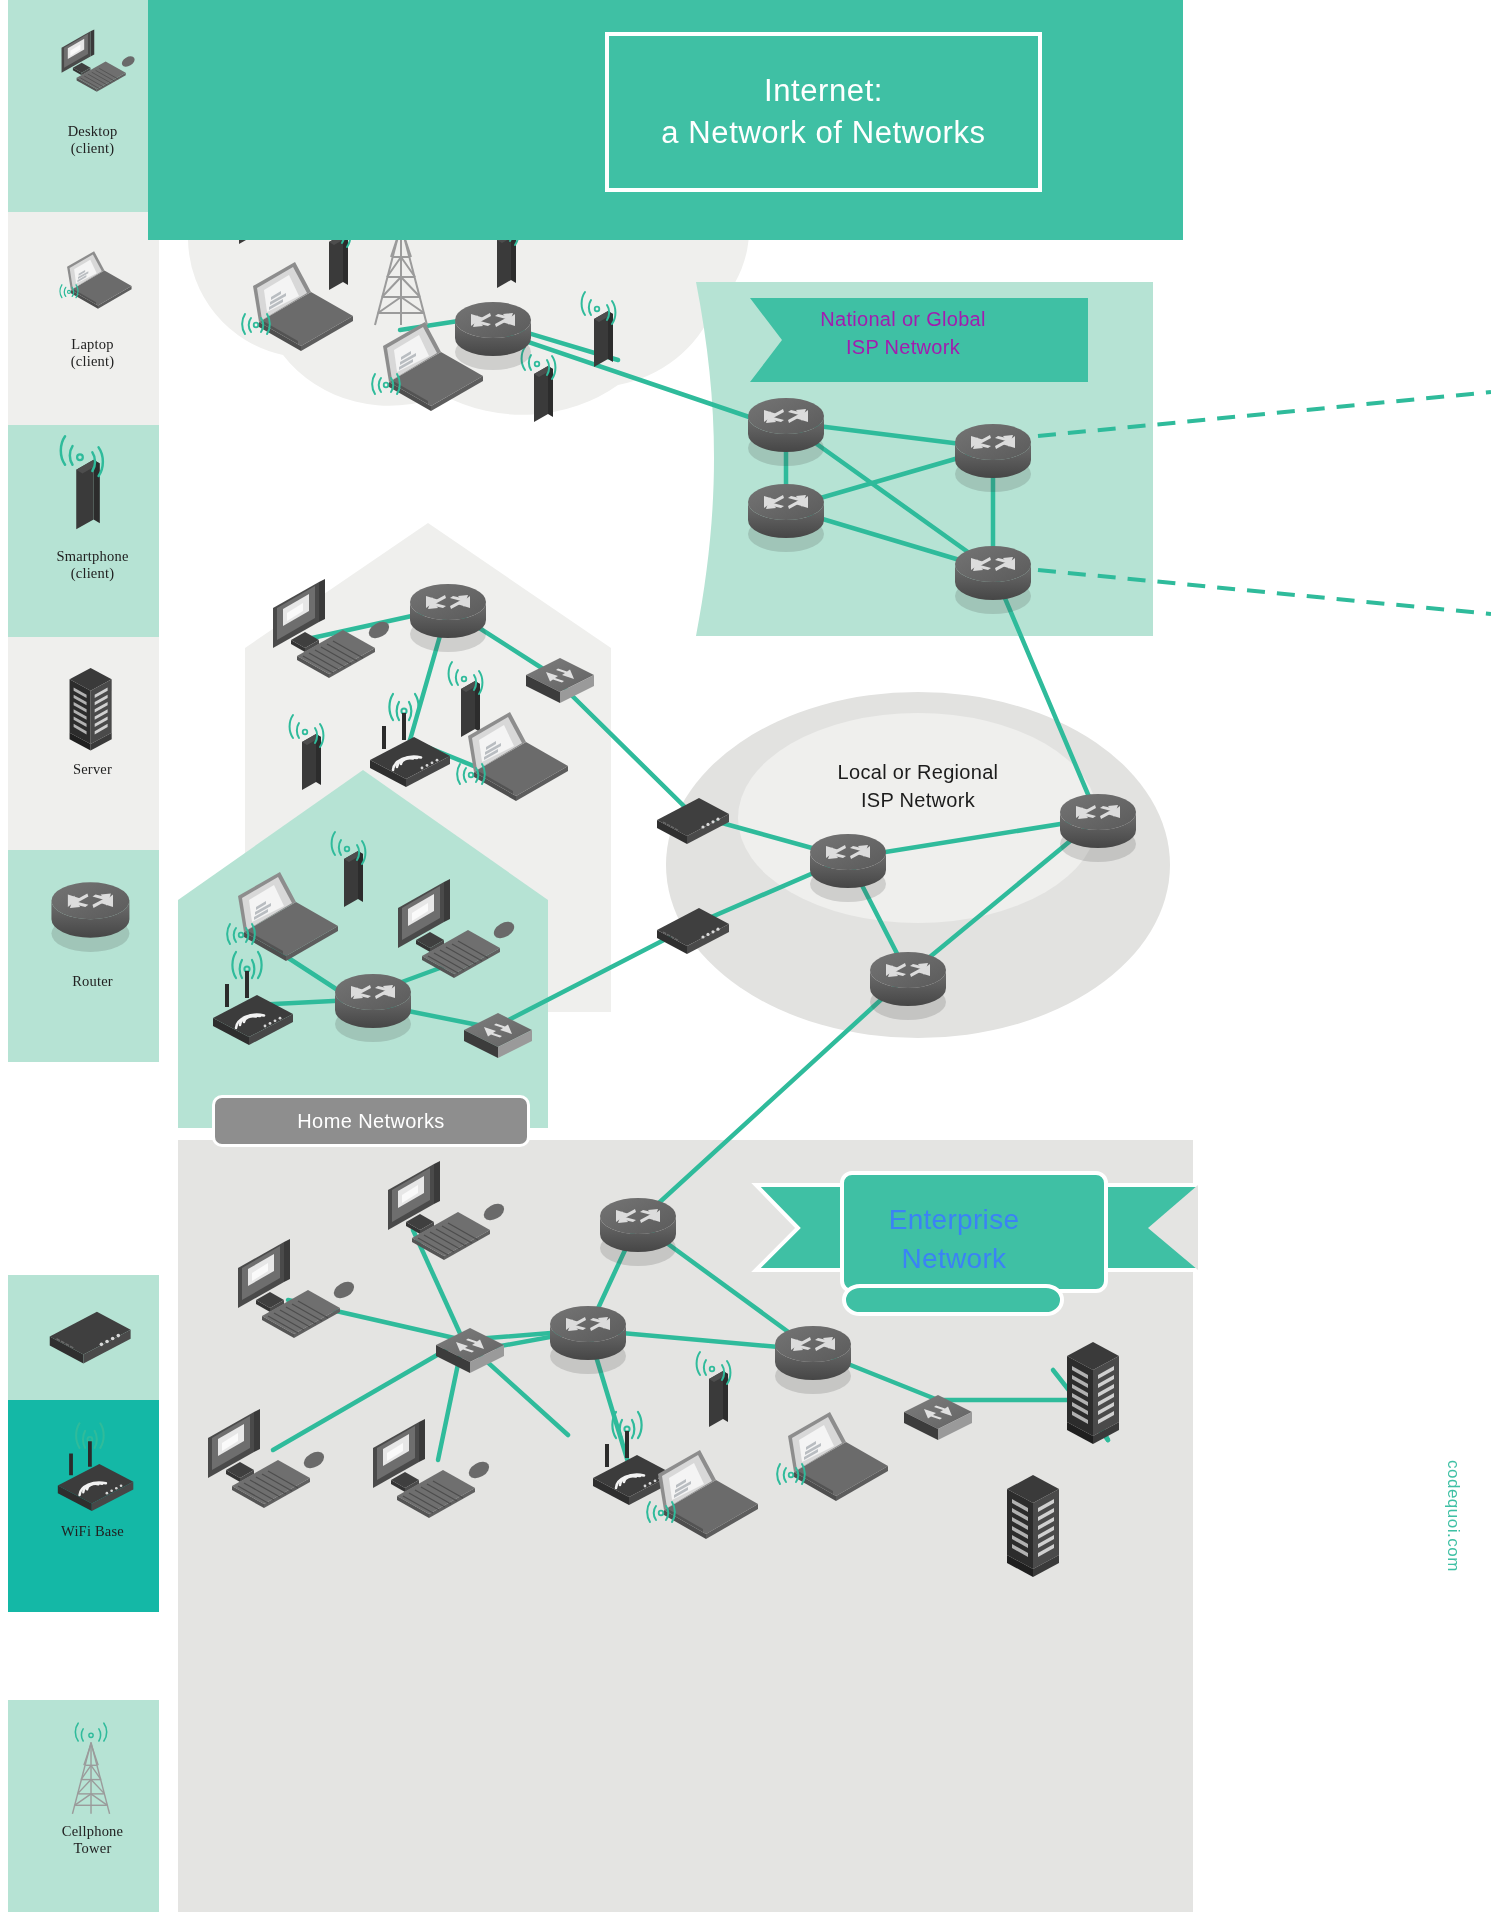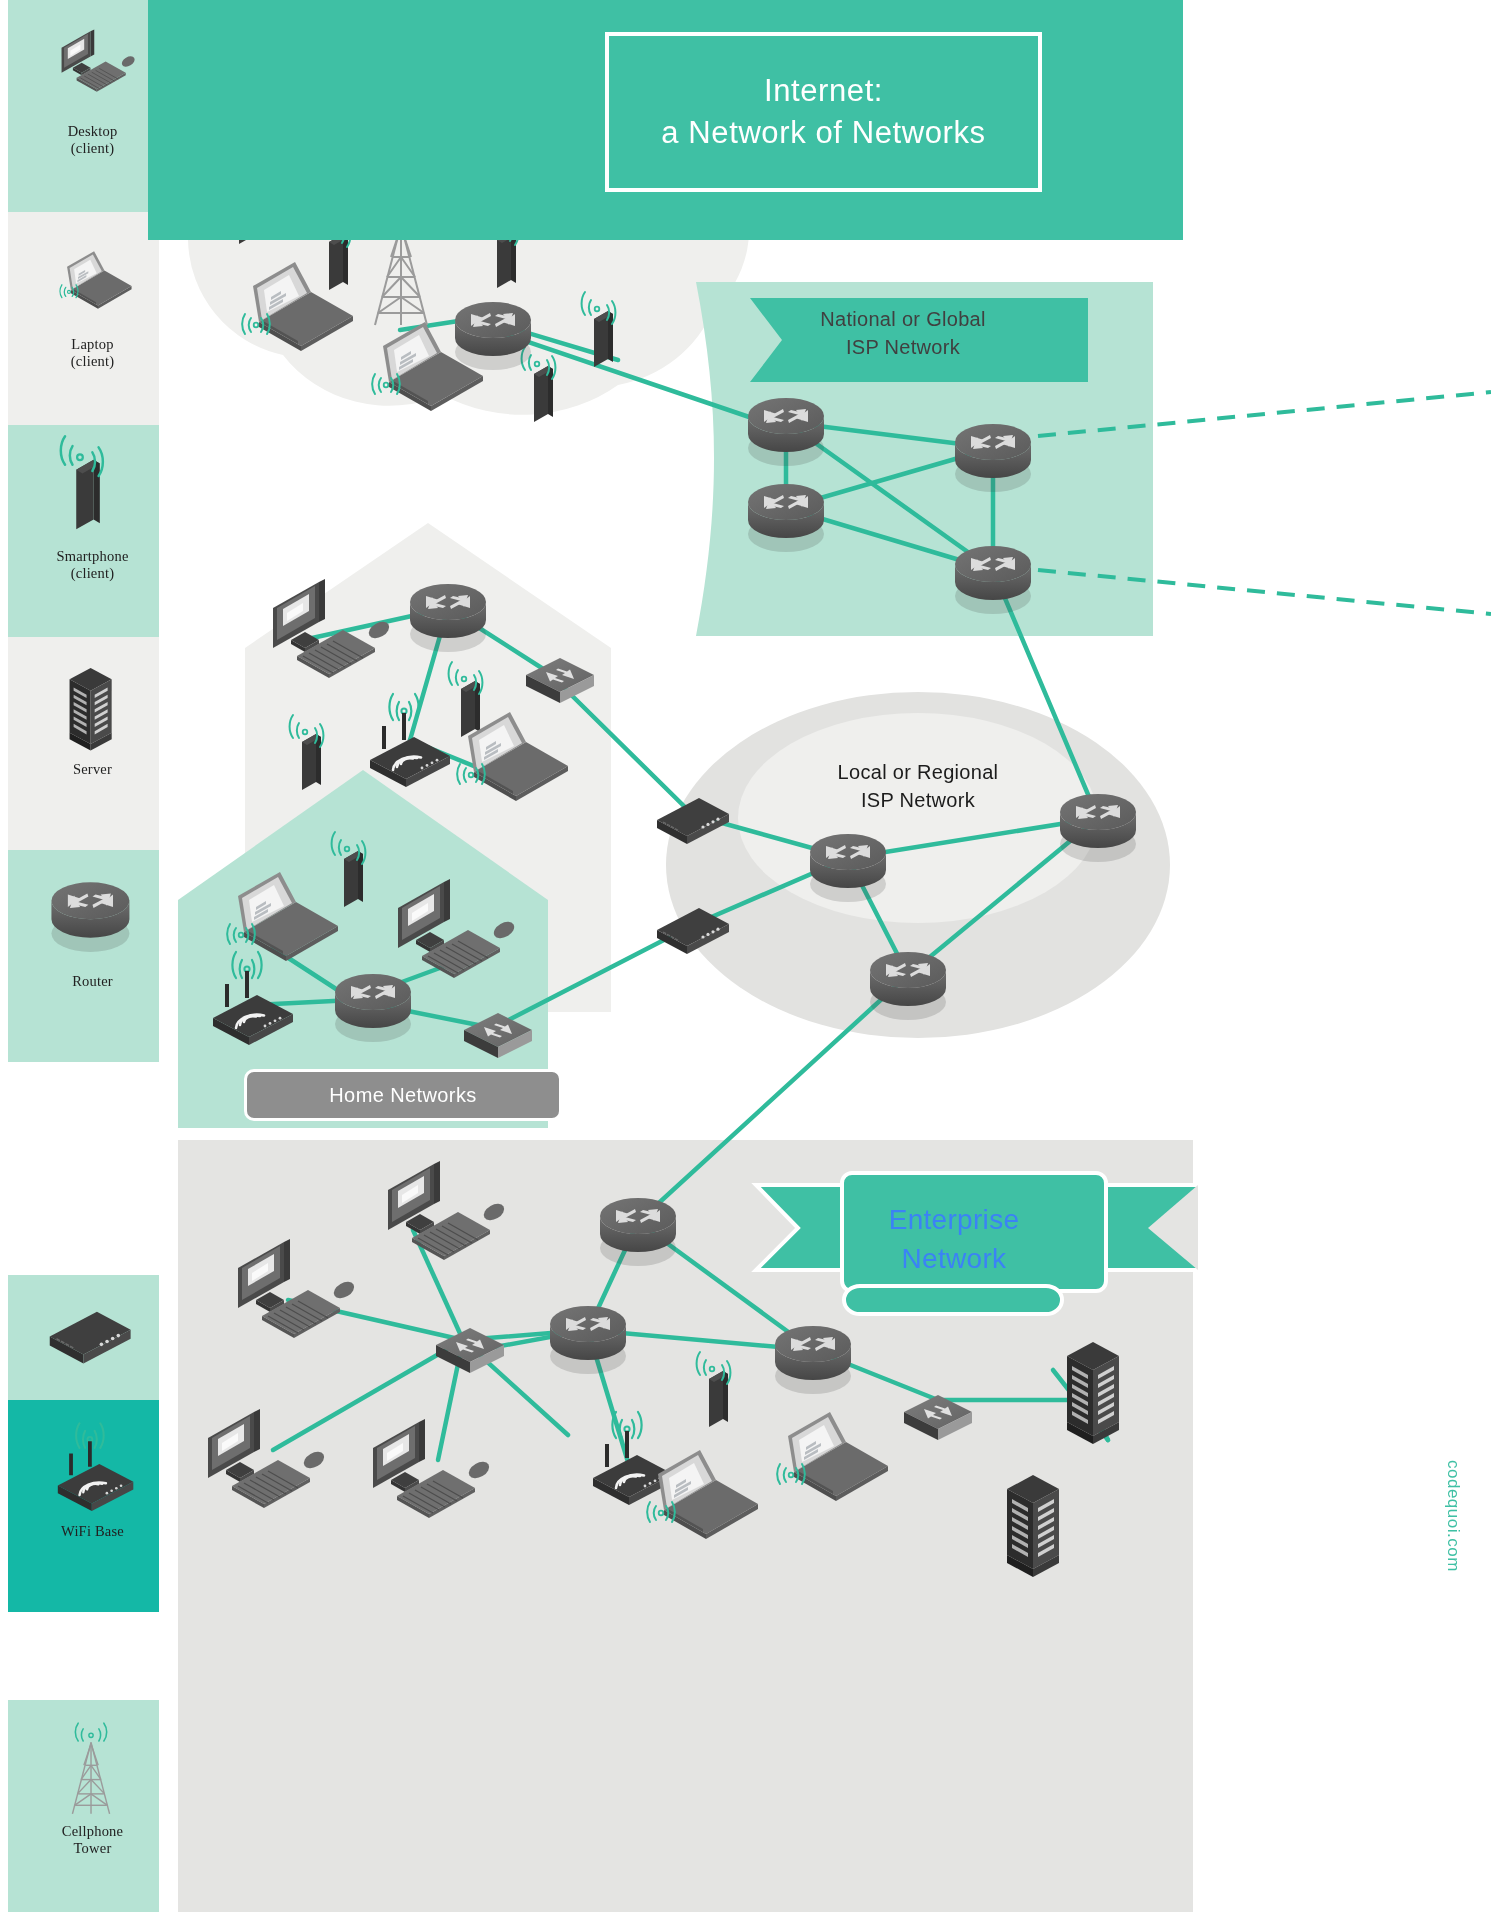--- a/index.html
+++ b/index.html
@@ -23,26 +23,26 @@
   
   #title-band{position:absolute;left:148px;top:0;width:1035px;height:240px;background:#3fc0a4;}
   #title-box{position:absolute;left:605px;top:32px;width:437px;height:160px;
              border:4px solid #ffffff;box-sizing:border-box;display:flex;
              align-items:center;justify-content:center;}
   #title-text{color:#ffffff;font-size:31px;line-height:1.36;font-weight:300;letter-spacing:.6px;text-align:center;}
 
   
   #mobile-lbl{left:222px;top:108px;width:400px;color:#ffffff;font-size:21px;font-weight:300;letter-spacing:.4px;}
   
-  #natisp-lbl{left:540px;top:306px;width:430px;color:#404040;font-size:20px;line-height:1.38;font-weight:300;letter-spacing:.3px;}
+  #natisp-lbl{left:540px;top:306px;width:430px;color:#a21caf;font-size:20px;line-height:1.38;font-weight:300;letter-spacing:.3px;}
   
   #localisp-lbl{left:560px;top:758px;width:420px;color:#1c1c1c;font-size:20px;line-height:1.4;font-weight:300;letter-spacing:.3px;}
   
-  #home-lbl{left:64px;top:1069px;width:318px;height:52px;border:3px solid #fff;border-radius:10px;
-            background:#8e8e8e;box-sizing:border-box;display:flex;align-items:center;justify-content:center;margin-left:32px;}
+  #home-lbl{left:64px;top:1095px;width:318px;height:52px;border:3px solid #fff;border-radius:10px;
+            background:#8e8e8e;box-sizing:border-box;display:flex;align-items:center;justify-content:center;}
   #home-lbl span{color:#fff;font-size:20px;font-weight:300;letter-spacing:.4px;}
   
   #ent-lbl{left:706px;top:1200px;width:200px;color:#3b82f6;font-size:28px;line-height:1.4;font-weight:300;letter-spacing:.3px;}
 
   #watermark{position:absolute;left:1443px;top:1460px;color:#3fc0a4;font-size:17px;
              letter-spacing:.5px;writing-mode:vertical-rl;font-family:"Liberation Sans",sans-serif;}
 </style>
 </head>
 <body>
 

